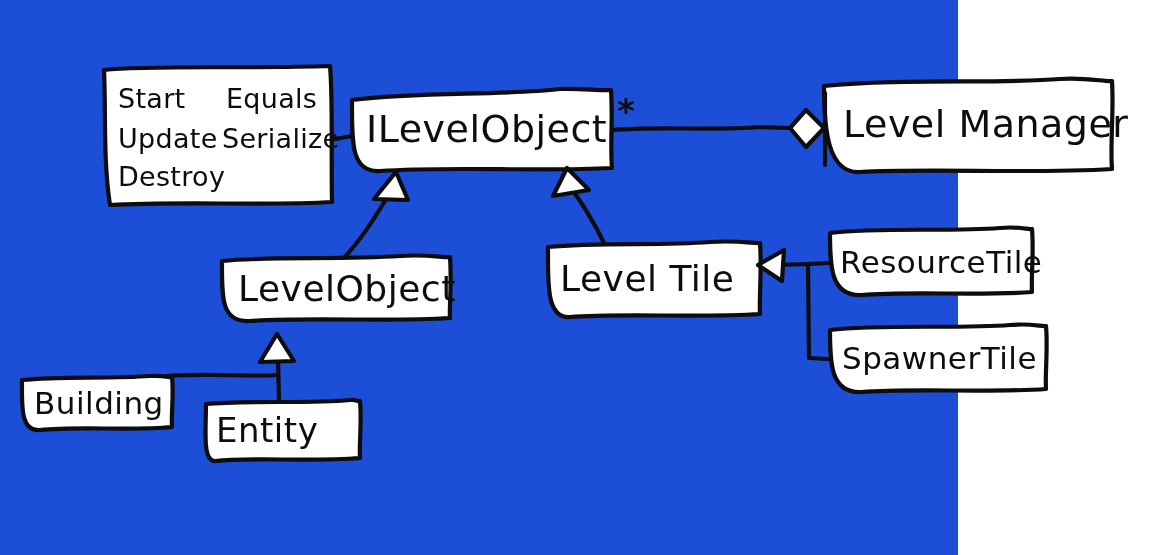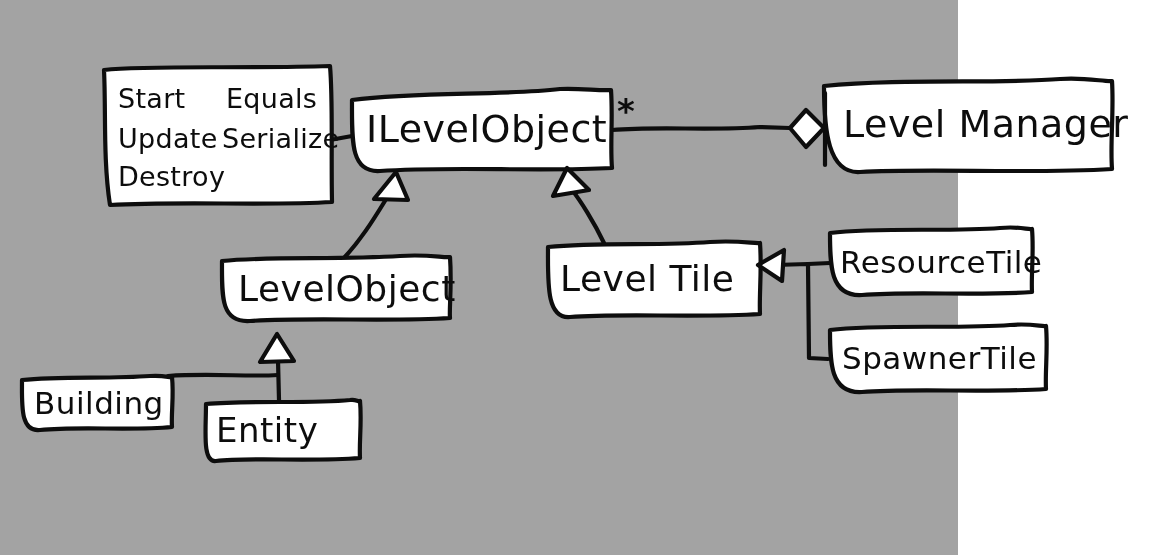--- a/index.html
+++ b/index.html
@@ -10,21 +10,21 @@
   body {
     width: 1165px;
     height: 555px;
     overflow: hidden;
     font-family: "DejaVu Sans", sans-serif;
   }
   #diagram-root {
     position: relative;
     width: 958px;
     height: 555px;
-    background: #a3a3a3;
+    background: #1d4ed8;
   }
   svg#uml-canvas {
     position: absolute;
     top: 0;
     left: 0;
     width: 1165px;
     height: 555px;
   }
   .sketch-shape {
     fill: #ffffff;

